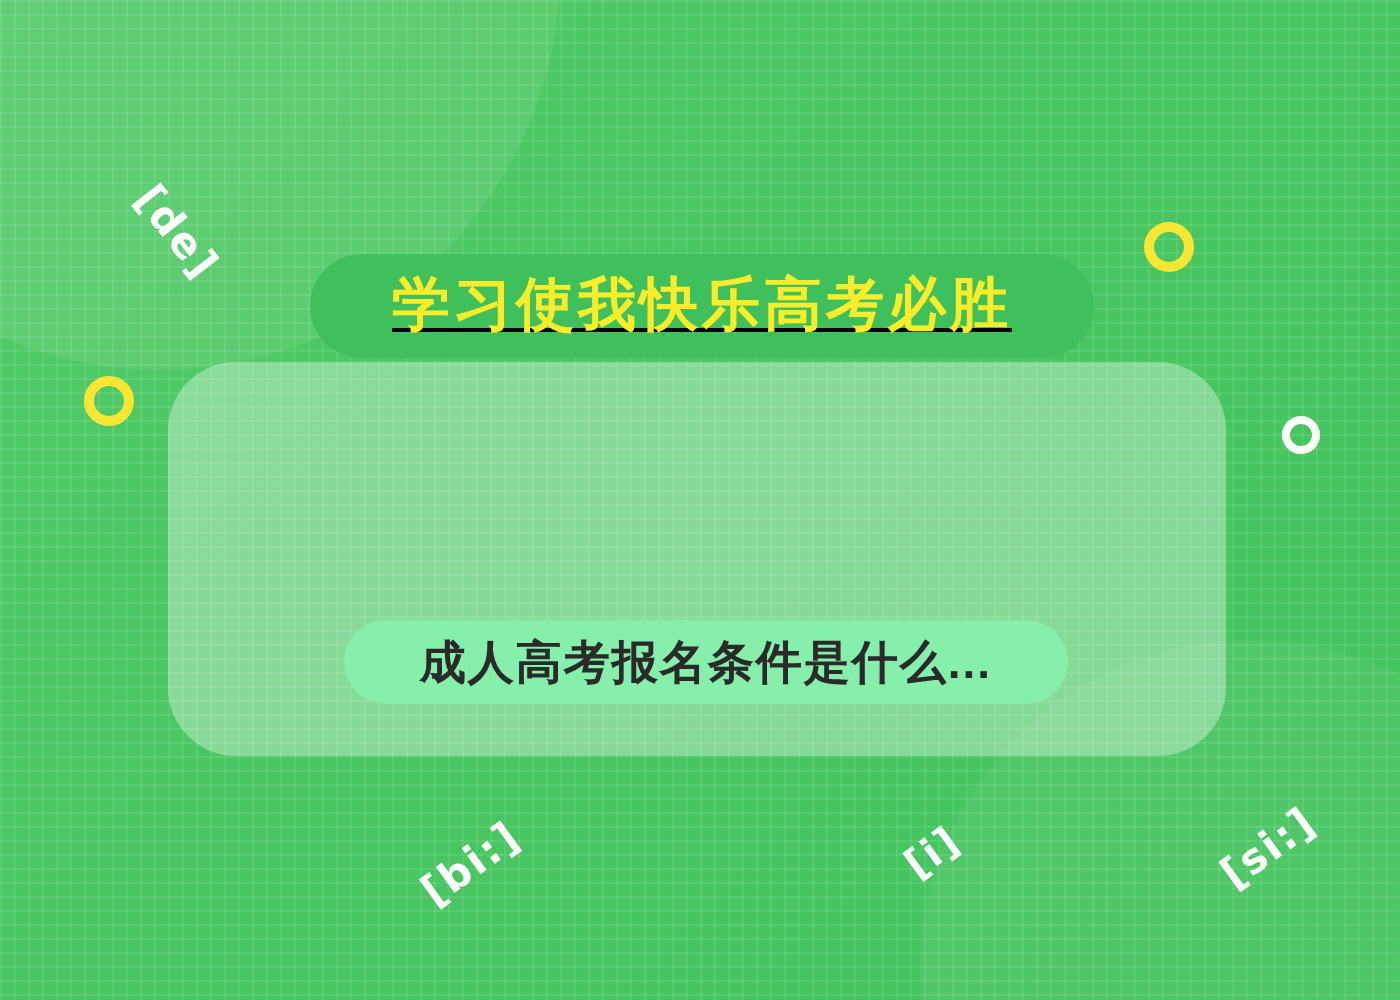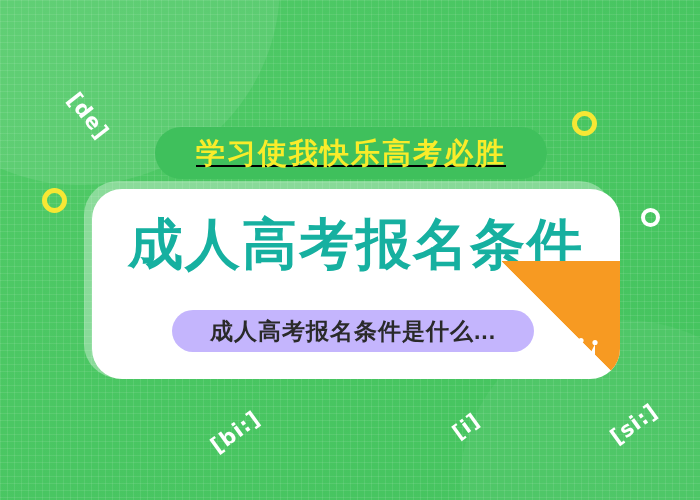--- a/index.html
+++ b/index.html
@@ -163,21 +163,21 @@
   }
 
   
   .sub-pill {
     position: absolute;
     left: 172px;
     top: 310px;
     width: 362px;
     height: 42px;
     border-radius: 21px;
-    background: #c4b5fd;
+    background: #86efac;
     display: flex;
     align-items: center;
     justify-content: center;
   }
   .sub-pill-text {
     color: #2a2a2a;
     font-size: 23px;
     font-weight: 700;
     letter-spacing: 1px;
     line-height: 1;
@@ -201,30 +201,18 @@
   <div class="phon phon-bi">[bi:]</div>
   <div class="phon phon-i">[i]</div>
   <div class="phon phon-si">[si:]</div>
 
   <div class="top-pill">
     <span class="top-pill-text">学习使我快乐高考必胜</span>
   </div>
 
   <div class="card-halo"></div>
 
-  <div class="card">
-    <div class="card-title">成人高考报名条件</div>
-
-    <div class="corner-wedge">
-      <svg class="crown-icon" viewBox="0 0 34 26">
-        <circle cx="3" cy="4.5" r="2.6" fill="#ffffff"></circle>
-        <circle cx="17" cy="2.6" r="2.6" fill="#ffffff"></circle>
-        <circle cx="31" cy="4.5" r="2.6" fill="#ffffff"></circle>
-        <path d="M3 6 L8.5 17 L17 5.5 L25.5 17 L31 6 L31 23 Q31 25 29 25 L5 25 Q3 25 3 23 Z" fill="#ffffff"></path>
-      </svg>
-    </div>
-  </div>
 
   <div class="sub-pill">
     <span class="sub-pill-text">成人高考报名条件是什么...</span>
   </div>
 
 </div>
 
 </body></html>

